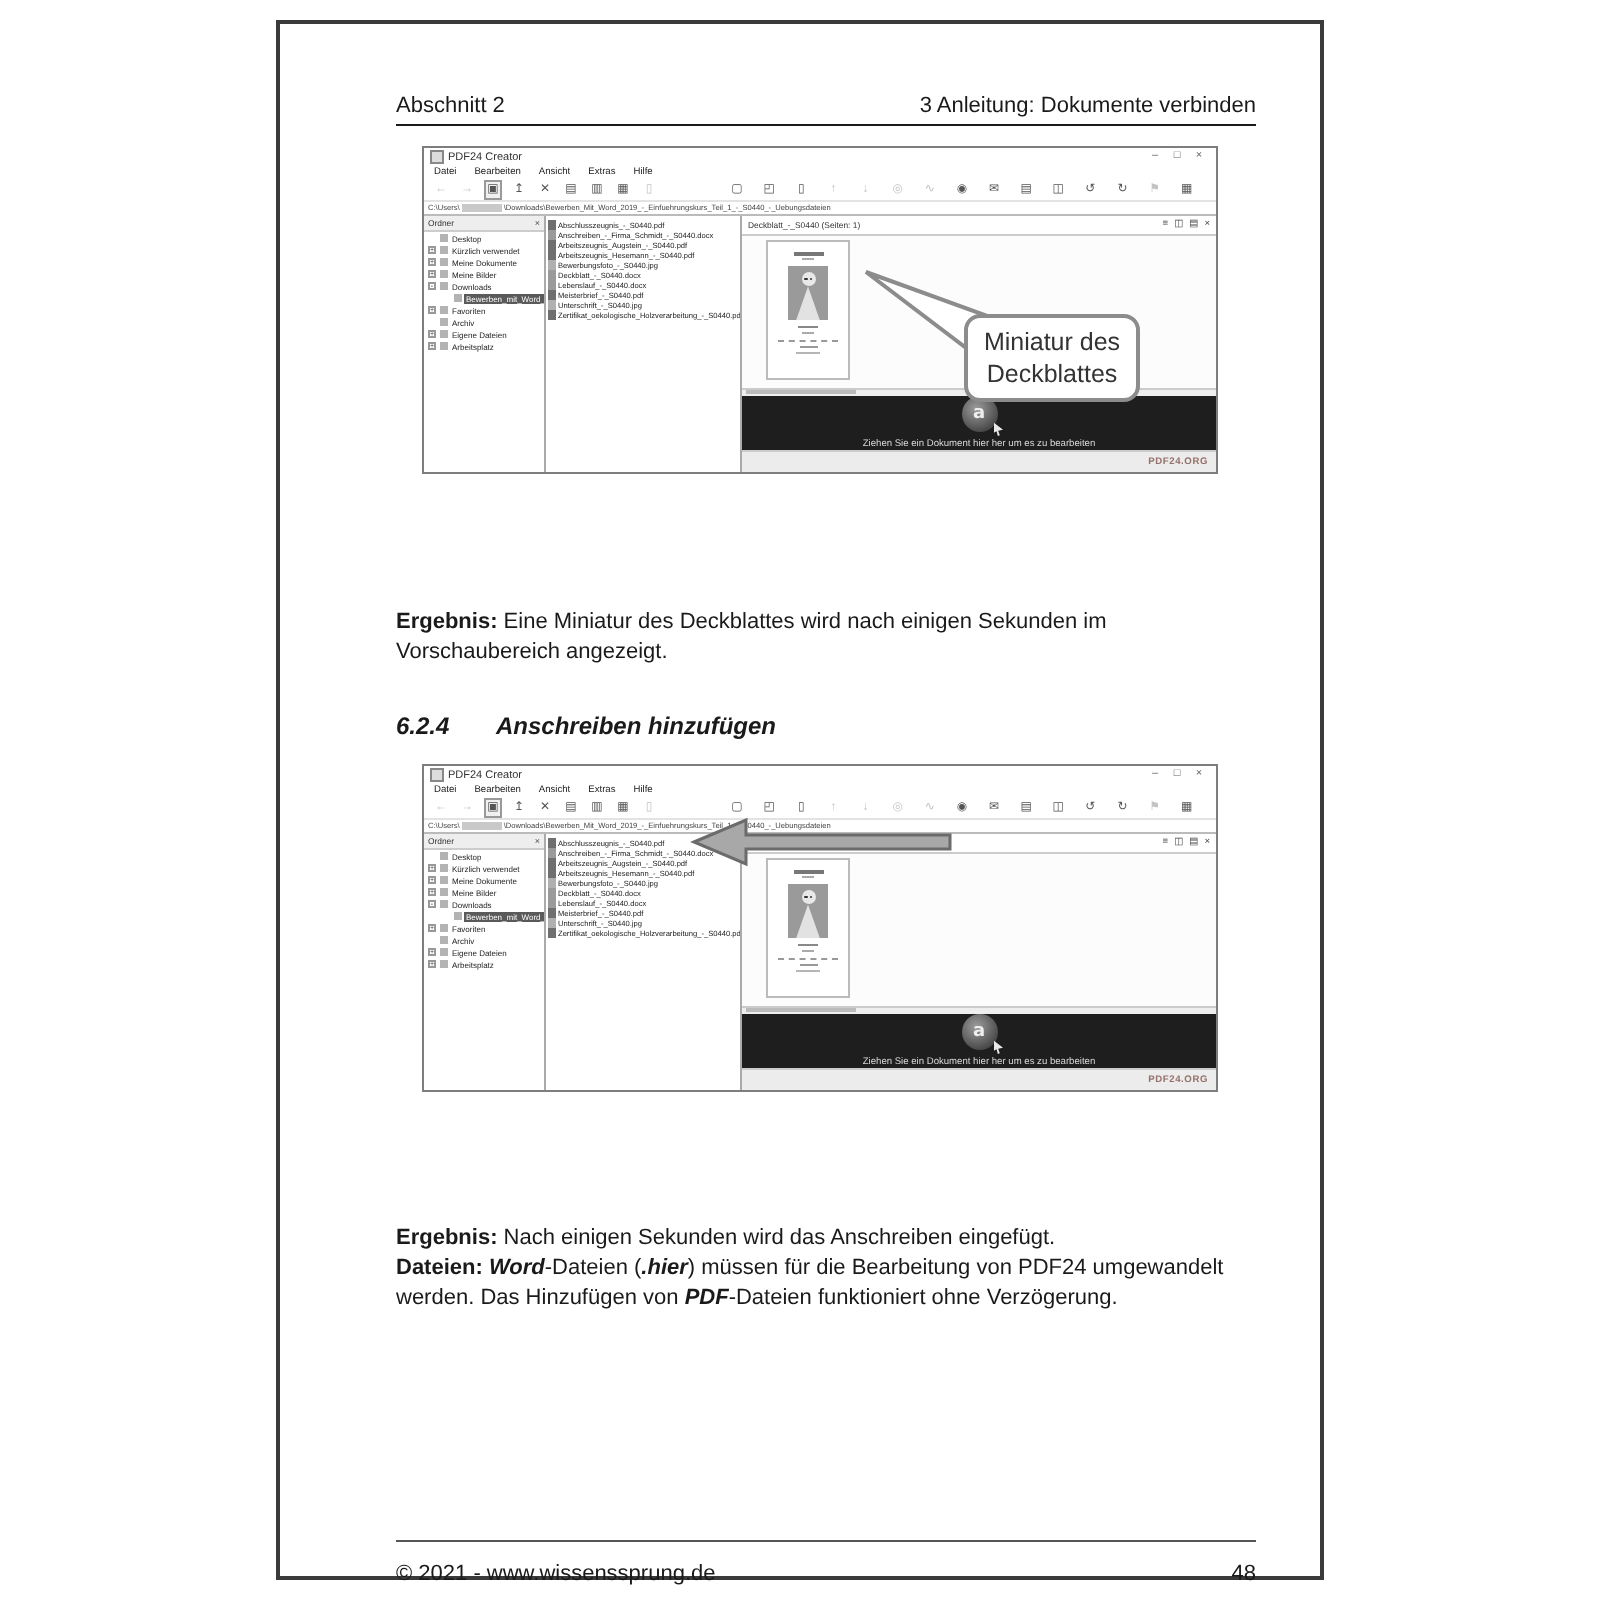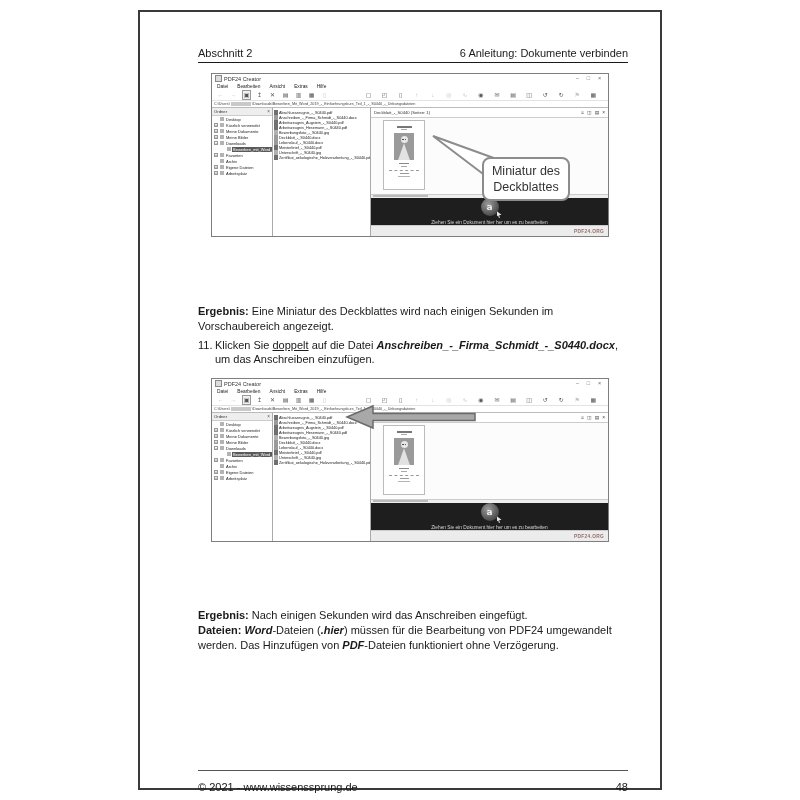--- a/index.html
+++ b/index.html
@@ -88,21 +88,21 @@
   .overlay text{font-family:"Liberation Sans",sans-serif;fill:#333;}
 </style>
 </head>
 <body>
 
 <div class="sheet">
   <div class="content">
 
     <div class="sheet-header">
       <span>Abschnitt 2</span>
-      <span>6 Anleitung: Dokumente verbinden</span>
+      <span>3 Anleitung: Dokumente verbinden</span>
     </div>
 
 
     <div class="shot shot1">
       <div class="win-slot">
   <div class="appwin">
     <div class="titlebar">
       <span class="appicon"></span>
       <span class="apptitle">PDF24 Creator</span>
       <span class="winctrls">
@@ -308,25 +308,25 @@
       <svg class="overlay" viewBox="0 0 398 218">
         <polygon points="222,63 302,92 284,110" fill="#ffffff" stroke="#8c8c8c" stroke-width="2"></polygon>
         <rect x="272" y="85" width="86" height="42" rx="7" fill="#ffffff" stroke="#8c8c8c" stroke-width="2"></rect>
         <text x="315" y="102" text-anchor="middle" font-size="12.5">Miniatur des</text>
         <text x="315" y="118" text-anchor="middle" font-size="12.5">Deckblattes</text>
       </svg>
     </div>
 
     <p class="para result1"><span class="lbl">Ergebnis:</span><span> Eine Miniatur des Deckblattes wird nach einigen Sekunden im Vorschaubereich angezeigt.</span></p>
 
-
-    <div class="step step11">
-      <span class="stepnum">11.</span>
-      <span class="steptext"><span>Klicken Sie </span><span class="u">doppelt</span><span> auf die Datei </span><span class="bi">Anschreiben_-_Firma_Schmidt_-_S0440.docx</span><span>, um das Anschreiben einzufügen.</span></span>
-    </div>
+    <div class="sectionhead">
+      <span class="secnum">6.2.4</span>
+      <span>Anschreiben hinzufügen</span>
+    </div>
+
 
     <div class="shot shot2">
       <div class="win-slot">
   <div class="appwin">
     <div class="titlebar">
       <span class="appicon"></span>
       <span class="apptitle">PDF24 Creator</span>
       <span class="winctrls">
 
       <span class="wctrl">–</span>

